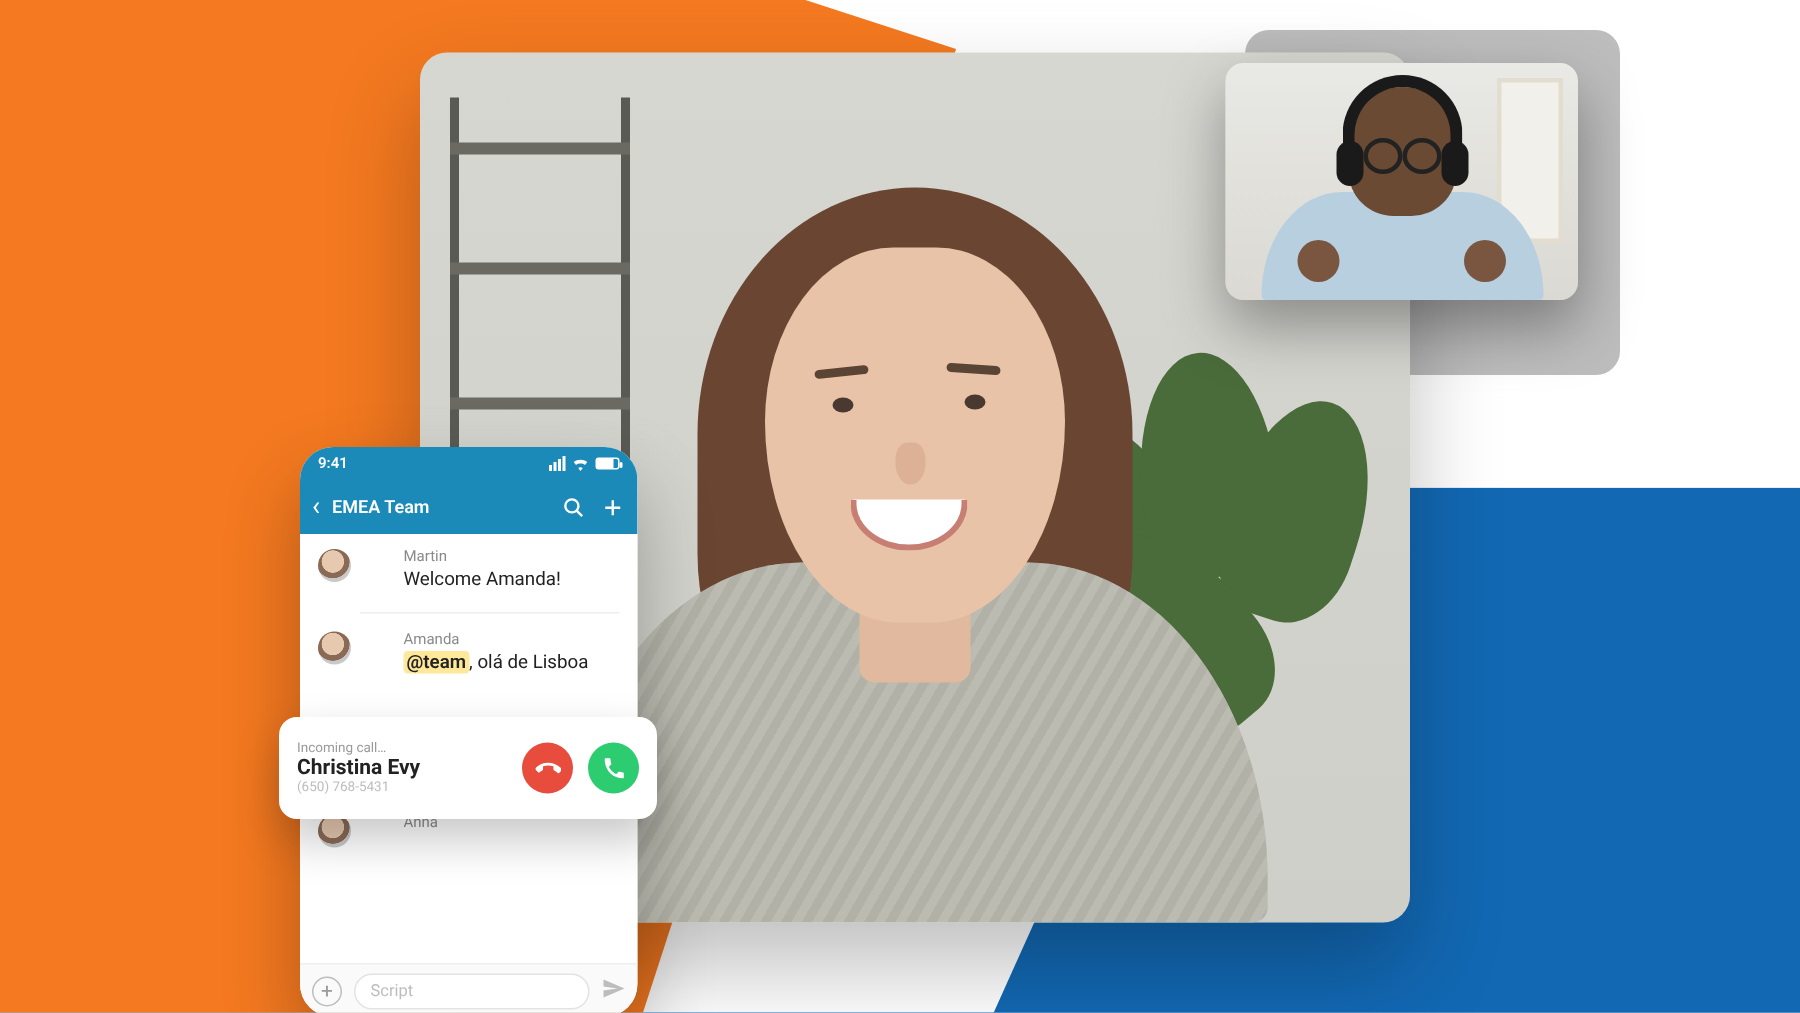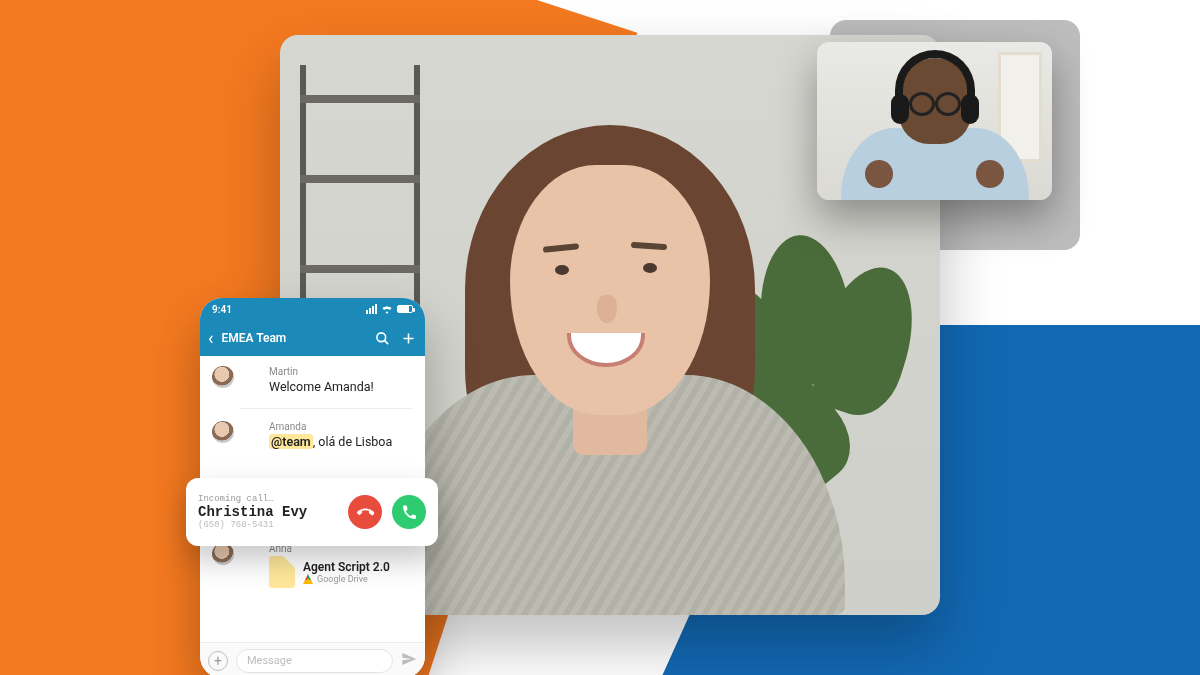--- a/index.html
+++ b/index.html
@@ -104,21 +104,21 @@
   .composer .plus{width:20px;height:20px;border:1.5px solid #bdbdbd;border-radius:50%;display:flex;align-items:center;justify-content:center;color:#9a9a9a;font-size:14px;}
   .composer .field{flex:1;height:24px;border:1px solid #e3e3e3;border-radius:12px;background:#fff;font-size:11px;color:#bdbdbd;padding:0 10px;display:flex;align-items:center;}
   .composer .send{color:#bdbdbd;}
 
   
   .call-card{
     position:absolute; left:186px; top:478px; width:252px; height:68px;
     background:#fff; border-radius:12px; box-shadow:0 14px 30px rgba(0,0,0,.22);
     display:flex; align-items:center; padding:8px 12px; gap:10px;
   }
-  .call-card .info{flex:1;min-width:0;font-family:Liberation Mono, monospace;}
+  .call-card .info{flex:1;min-width:0;}
   .call-card .lab{font-size:9px;color:#9a9a9a;}
   .call-card .nm{font-size:14px;font-weight:700;color:#222;white-space:nowrap;}
   .call-card .num{font-size:9px;color:#bdbdbd;}
   .call-btn{width:34px;height:34px;border-radius:50%;display:flex;align-items:center;justify-content:center;}
   .call-btn.decline{background:#e74c3c;}
   .call-btn.accept{background:#2ecc71;}
   .call-btn svg{width:17px;height:17px;}
 </style>
 </head>
 <body>
@@ -222,37 +222,27 @@
             <span class="mention">@team</span><span>, olá de Lisboa</span>
           </div>
         </div>
       </div>
 
       <div style="height:80px"></div>
       <div class="msg">
         <div class="avatar"></div>
         <div class="body">
           <div class="name">Anna</div>
-          <div class="file-row">
-            <div class="file-ico"></div>
-            <div>
-              <div class="file-meta">Agent Script 2.0</div>
-              <div class="file-sub">
-                  <span class="gdrive"></span>
-                  <span>Google Drive</span>
-                </div>
-            </div>
-          </div>
         </div>
       </div>
     </div>
 
     <div class="composer">
       <div class="plus">+</div>
-      <div class="field">Message</div>
+      <div class="field">Script</div>
       <span class="send">
         <svg width="16" height="16" viewBox="0 0 24 24" fill="#bdbdbd">
             <path d="M2 21l21-9L2 3v7l14 2-14 2v7z"></path>
           </svg>
       </span>
     </div>
   </div>
 </div>
 
 <div class="call-card">

